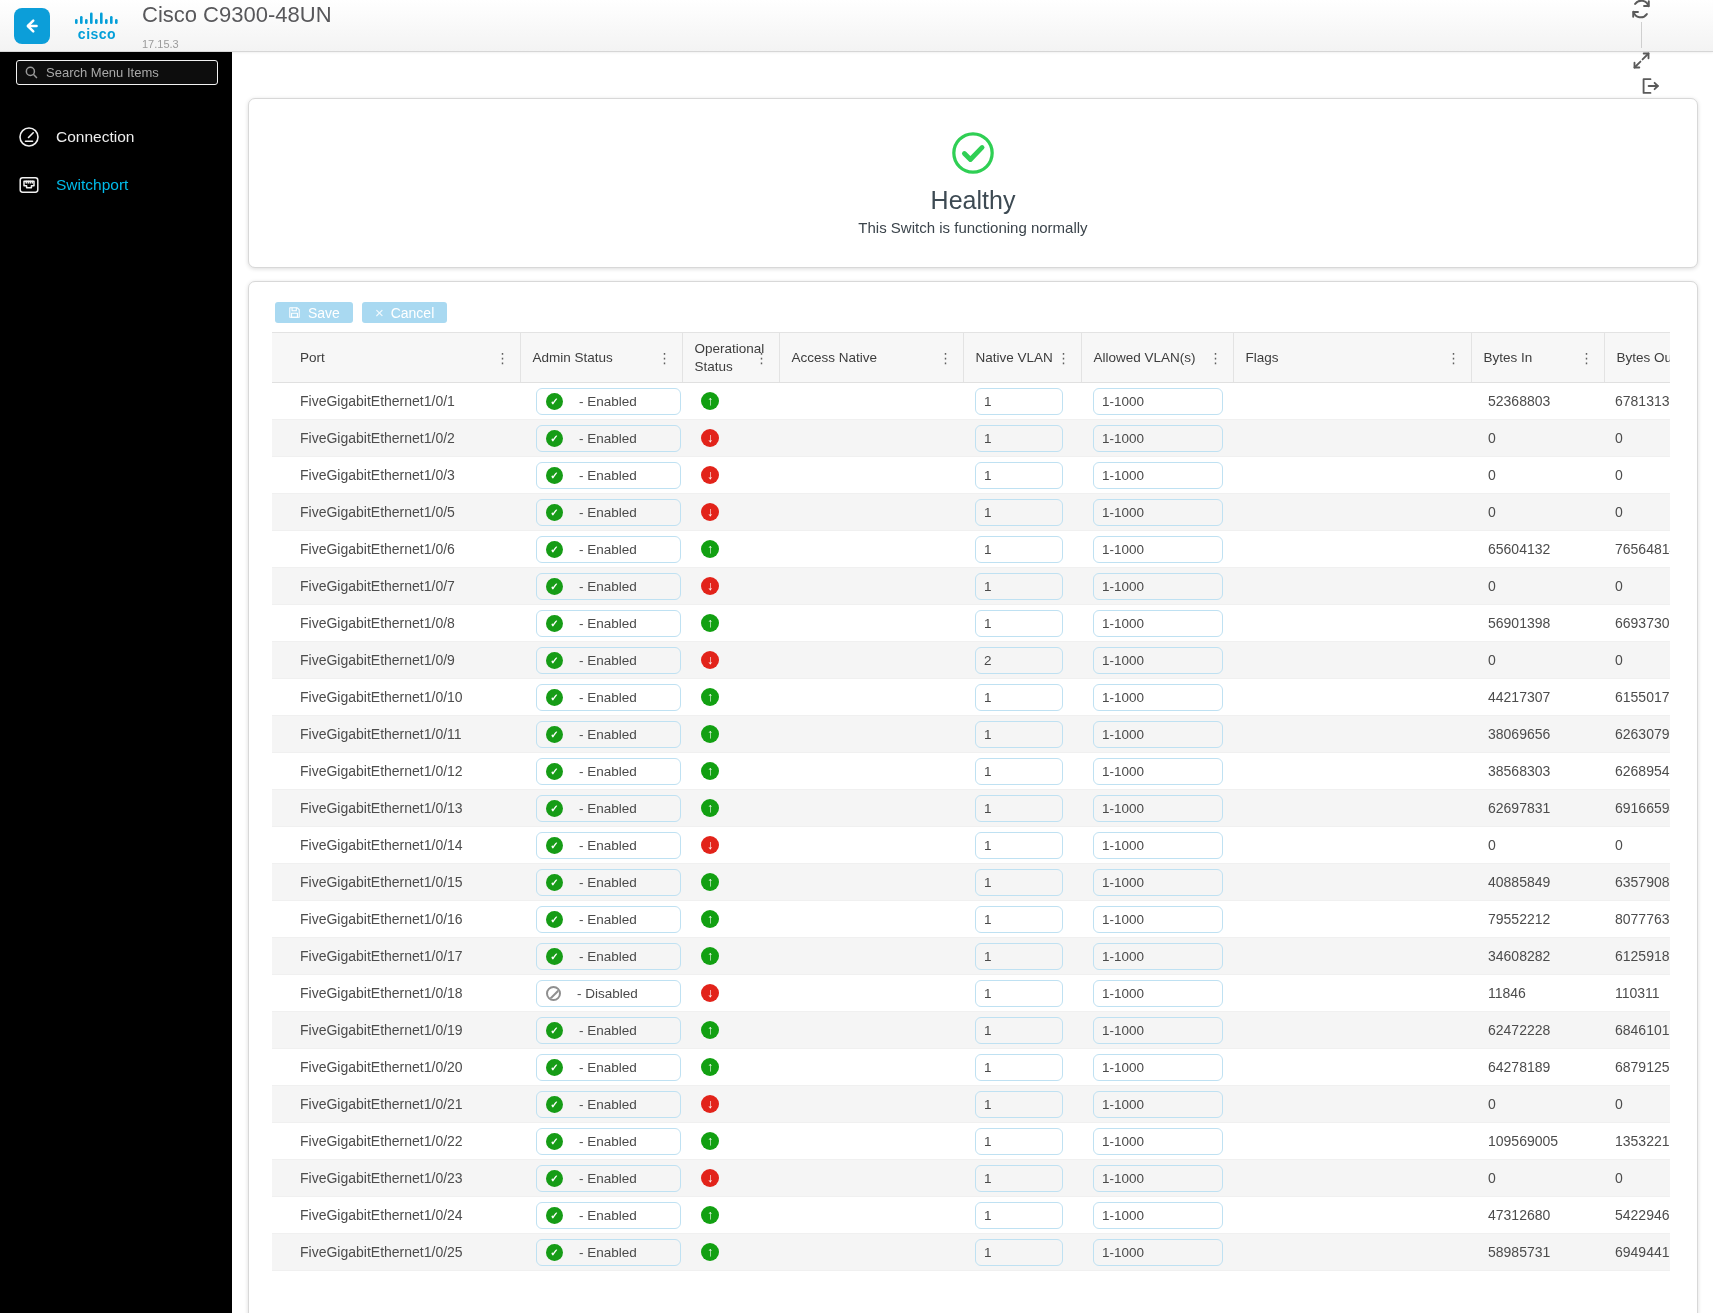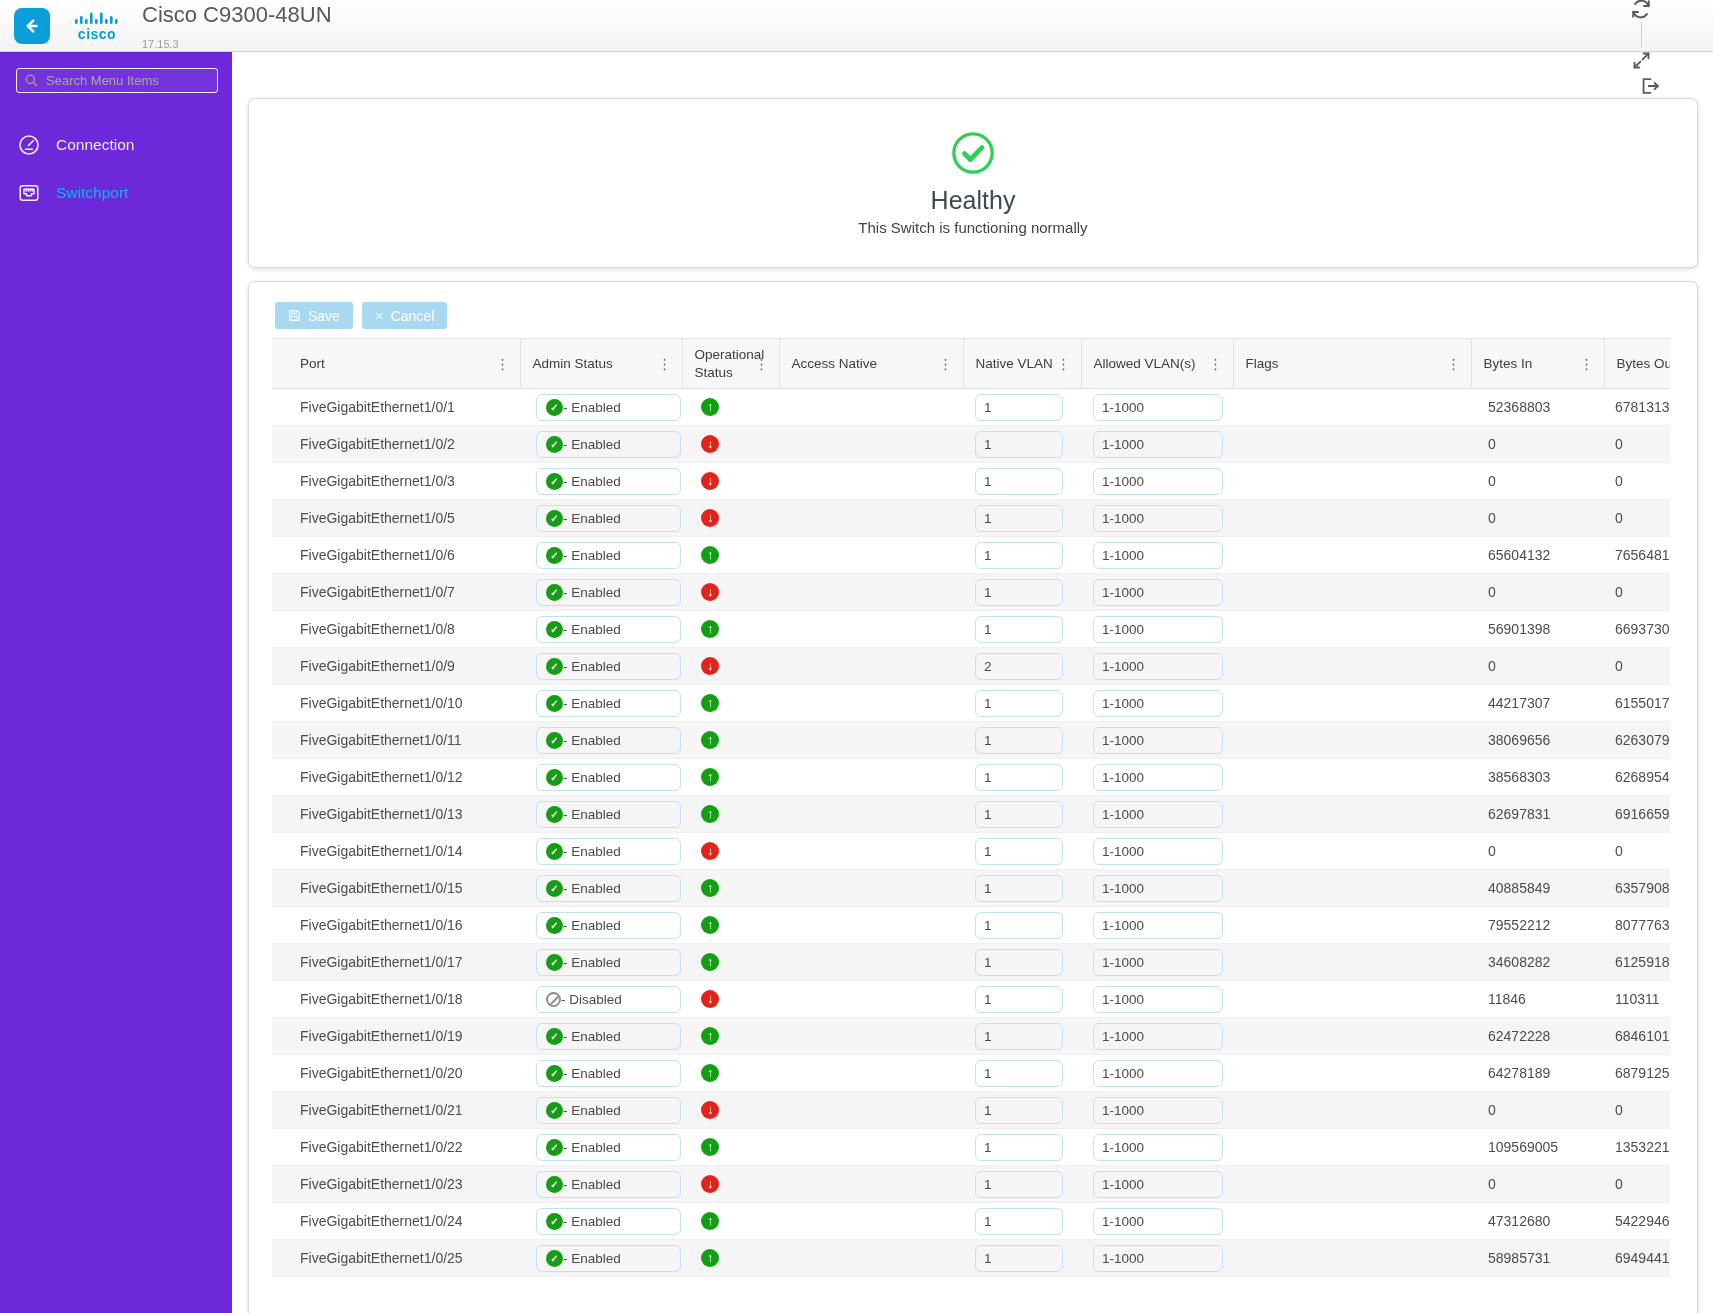--- a/index.html
+++ b/index.html
@@ -19,21 +19,21 @@
   .app-version { font-size:11px; color:#9b9b9b; margin-top:10px; }
   .topbar-right { margin-left:auto; display:flex; align-items:center;flex-direction:column; }
   .welcome { font-size:15px; color:#5a5a5a; }
   .welcome em { font-style:italic; }
   .tb-divider { width:1px; height:26px; background:#cfcfcf; margin:0 16px; }
   .tb-icon { background:none; border:none; cursor:pointer; display:flex; align-items:center; justify-content:center; padding:2px; }
   .tb-icon + .tb-icon { margin-left:18px; }
 
   
   .main { flex:1; display:flex; min-height:0; }
-  .sidebar { width:232px; flex:0 0 232px; background:#6d28d9; padding-top:16px; }
+  .sidebar { width:232px; flex:0 0 232px; background:#000000; padding-top:8px; }
   .search-wrap { position:relative; margin:0 14px 28px 16px; }
   .search-wrap svg { position:absolute; left:8px; top:5px; }
   .search-input { width:100%; height:25px; background:rgba(255,255,255,.05); border:1px solid #f2f2f2;
                   border-radius:3px; color:#ddd; font-size:13px; padding:0 8px 0 29px; outline:none; }
   .search-input::placeholder { color:#a9a9a9; }
   .nav-item { height:48px; display:flex; align-items:center; gap:15px; padding-left:17px; cursor:pointer; }
   .nav-label { color:#ededed; font-size:15.5px; }
   .nav-item.active .nav-label { color:#00bceb; }
 
   .content { flex:1; background:#fff; overflow:hidden; position:relative; }
@@ -42,21 +42,21 @@
   .card { border:1px solid #d8d8d8; border-radius:7px; box-shadow:0 1px 4px rgba(0,0,0,.14);
           background:#fff; margin:0 15px 0 16px; }
   .health-card { margin-top:46px; height:170px; display:flex; flex-direction:column;
                  align-items:center; justify-content:center; }
   .health-title { font-size:25px; color:#3d4a53; margin-top:10px; }
   .health-sub { font-size:15px; color:#3b444b; margin-top:4px; }
   .table-card { margin-top:13px; height:1200px; padding:20px 23px; }
 
   
   .toolbar { display:flex; gap:9px; margin-bottom:9px; margin-left:3px; }
-  .btn { height:27px; padding:0 13px; border:none; border-radius:3px; background:#a9d9f1; color:#fff;
+  .btn { height:21px; padding:0 13px; border:none; border-radius:3px; background:#a9d9f1; color:#fff;
          font-size:14px; display:inline-flex; align-items:center; gap:7px; cursor:default; font-family:inherit; }
   .btn .x-glyph { font-size:15px; color:rgba(255,255,255,.85); }
 
   
   .table-wrap { width:1398px; overflow:hidden; }
   table { border-collapse:collapse; table-layout:fixed; width:1442px; }
   col.c-port{width:248px} col.c-admin{width:162px} col.c-oper{width:97px} col.c-access{width:184px}
   col.c-native{width:118px} col.c-allowed{width:152px} col.c-flags{width:238px} col.c-bin{width:133px} col.c-bout{width:110px}
   thead th { height:50px; background:#f7f7f7; border-top:1px solid #e3e3e3; border-bottom:1px solid #e0e0e0;
              border-right:1px solid #e3e3e3; font-weight:400; font-size:13.5px; color:#3d3d3d;
@@ -67,21 +67,21 @@
   .menu-dots { position:absolute; right:7px; top:50%; transform:translateY(-50%); color:#5f5f5f;
                font-size:14px; cursor:pointer; line-height:1; padding:2px 3px; }
   tbody td { height:37px; font-size:14px; color:#4c4c4c; vertical-align:middle; padding:0 0 0 12px; }
   tbody tr:nth-child(even) { background:#f5f5f5; }
   tbody tr { border-bottom:1px solid #f0f0f0; }
   .td-port { padding-left:28px; }
   .td-bytesin { padding-left:17px; }
   .td-bytesout { padding-left:11px; }
 
   .admin-select { width:145px; height:27px; border:1px solid #bfe1f2; border-radius:6px;
-                  display:inline-flex; align-items:center; gap:0; padding:0 9px; margin-left:4px;
+                  display:inline-flex; align-items:center; gap:16px; padding:0 9px; margin-left:4px;
                   cursor:pointer; background:transparent; }
   .admin-label { font-size:13.5px; color:#4a4a4a; }
   .admin-icon { width:17px; height:17px; border-radius:50%; display:inline-flex; align-items:center;
                 justify-content:center; flex:0 0 auto; }
   .admin-icon.enabled { background:#169c16; }
   .admin-icon.enabled::after { content:"✓"; color:#fff; font-size:10px; font-weight:bold; }
   .admin-icon.disabled { width:15px; height:15px; border:2px solid #8f8f8f; position:relative; overflow:hidden; }
   .admin-icon.disabled::after { content:""; position:absolute; left:4.5px; top:-3px; width:2px; height:20px;
                                 background:#8f8f8f; transform:rotate(45deg); }
   .oper-icon { width:18px; height:18px; border-radius:50%; display:inline-flex; align-items:center;

